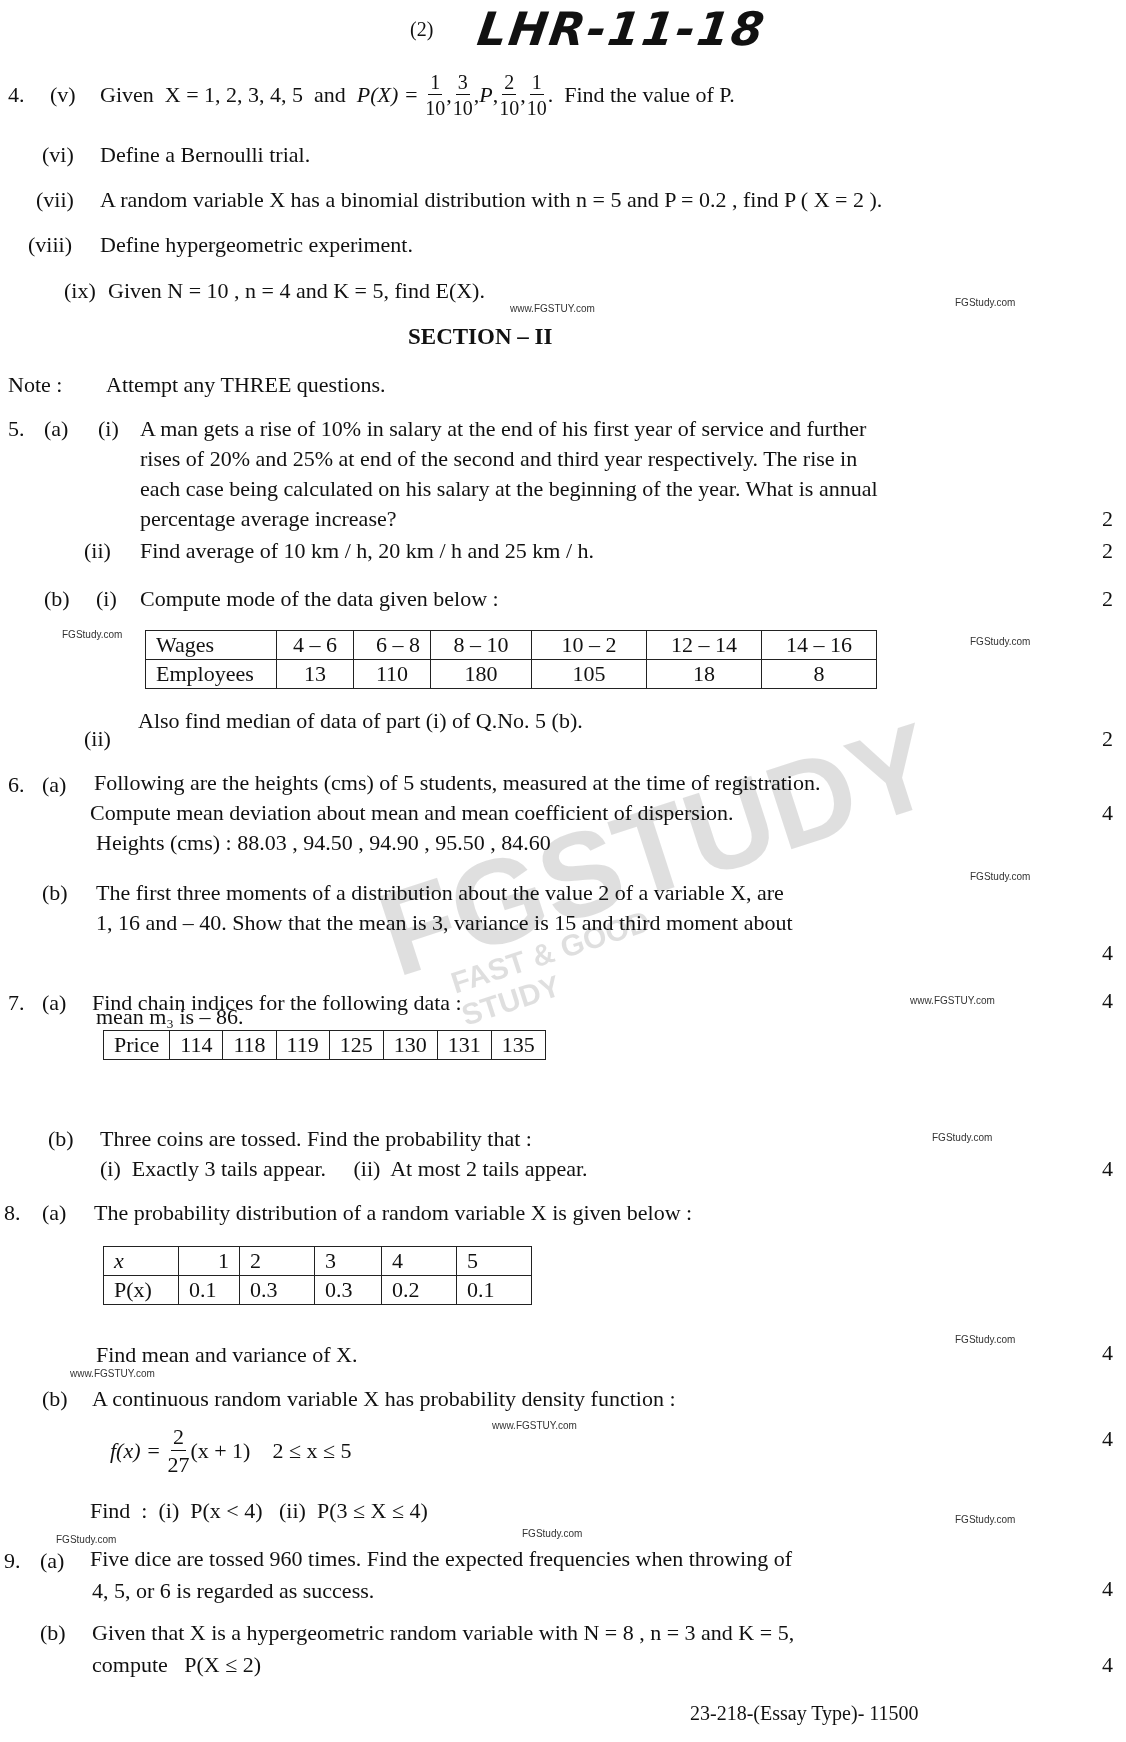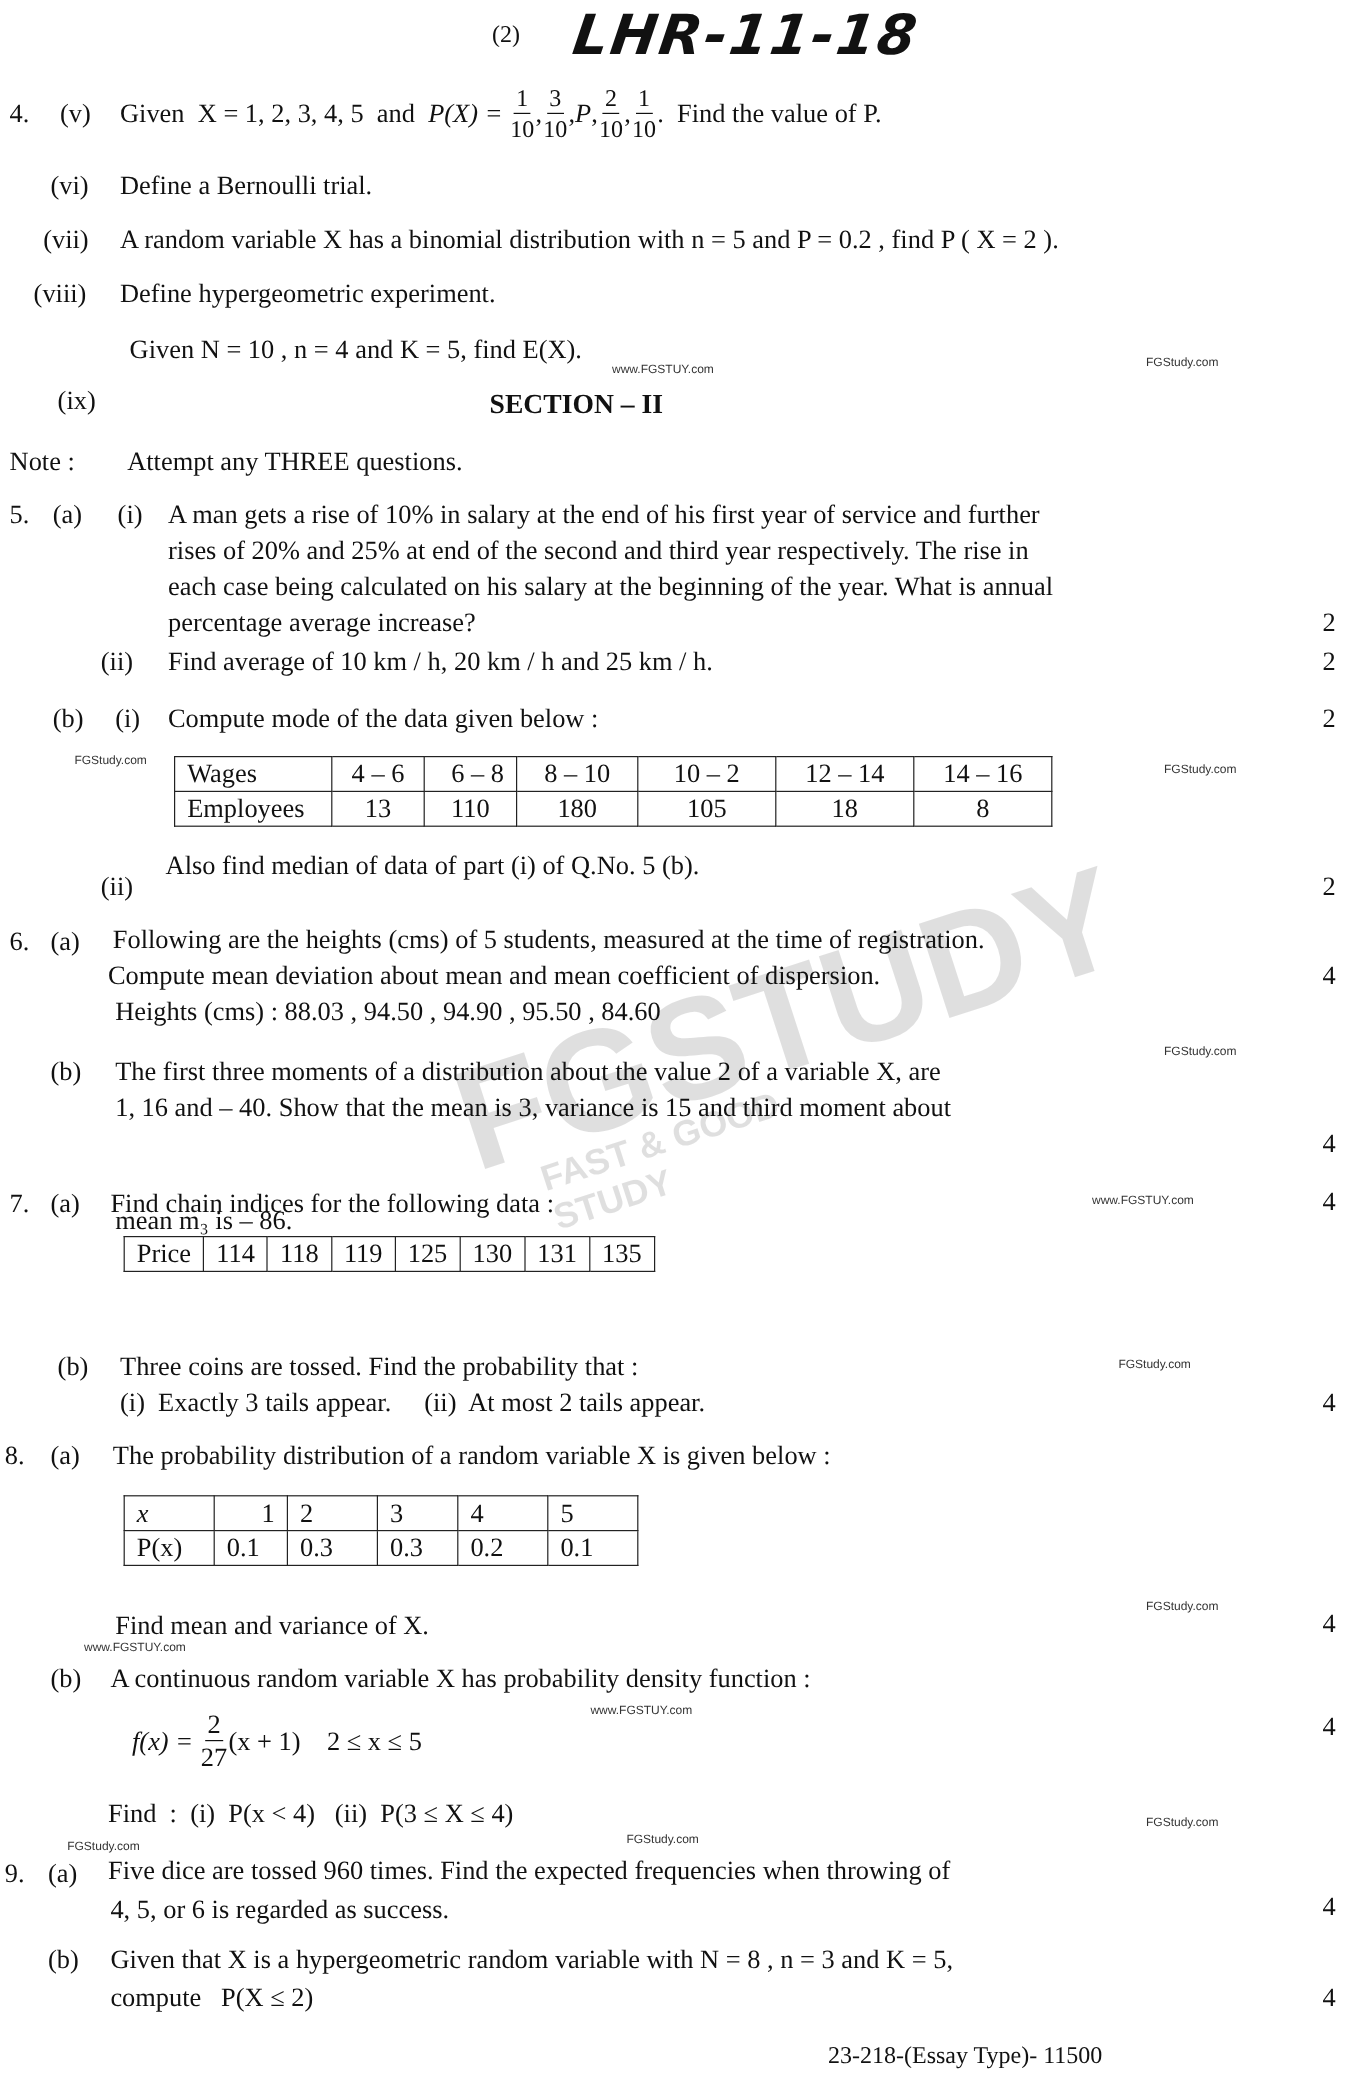--- a/index.html
+++ b/index.html
@@ -61,21 +61,21 @@
 
 <div class="abs" style="left:42px;top:142px;">(vi)</div>
 <div class="abs" style="left:100px;top:142px;">Define a Bernoulli trial.</div>
 
 <div class="abs" style="left:36px;top:187px;">(vii)</div>
 <div class="abs" style="left:100px;top:187px;">A random variable  X  has a binomial distribution with  n = 5 and P = 0.2 ,  find P ( X = 2 ).</div>
 
 <div class="abs" style="left:28px;top:232px;">(viii)</div>
 <div class="abs" style="left:100px;top:232px;">Define hypergeometric experiment.</div>
 
-<div class="abs" style="left:48px;top:278px;margin-top:43px;">(ix)</div>
+<div class="abs" style="left:64px;top:278px;">(ix)</div>
 <div class="abs" style="left:108px;top:278px;">Given  N = 10  ,  n = 4 and K = 5, find E(X).</div>
 <div class="abs wm" style="left:510px;top:303px;">www.FGSTUY.com</div>
 <div class="abs wm" style="left:955px;top:297px;">FGStudy.com</div>
 
 <div class="abs section">SECTION – II</div>
 <div class="abs" style="left:8px;top:372px;">Note  :</div>
 <div class="abs" style="left:106px;top:372px;">Attempt any THREE questions.</div>
 
 <div class="abs" style="left:8px;top:416px;">5.</div>
 <div class="abs" style="left:44px;top:416px;">(a)</div>

